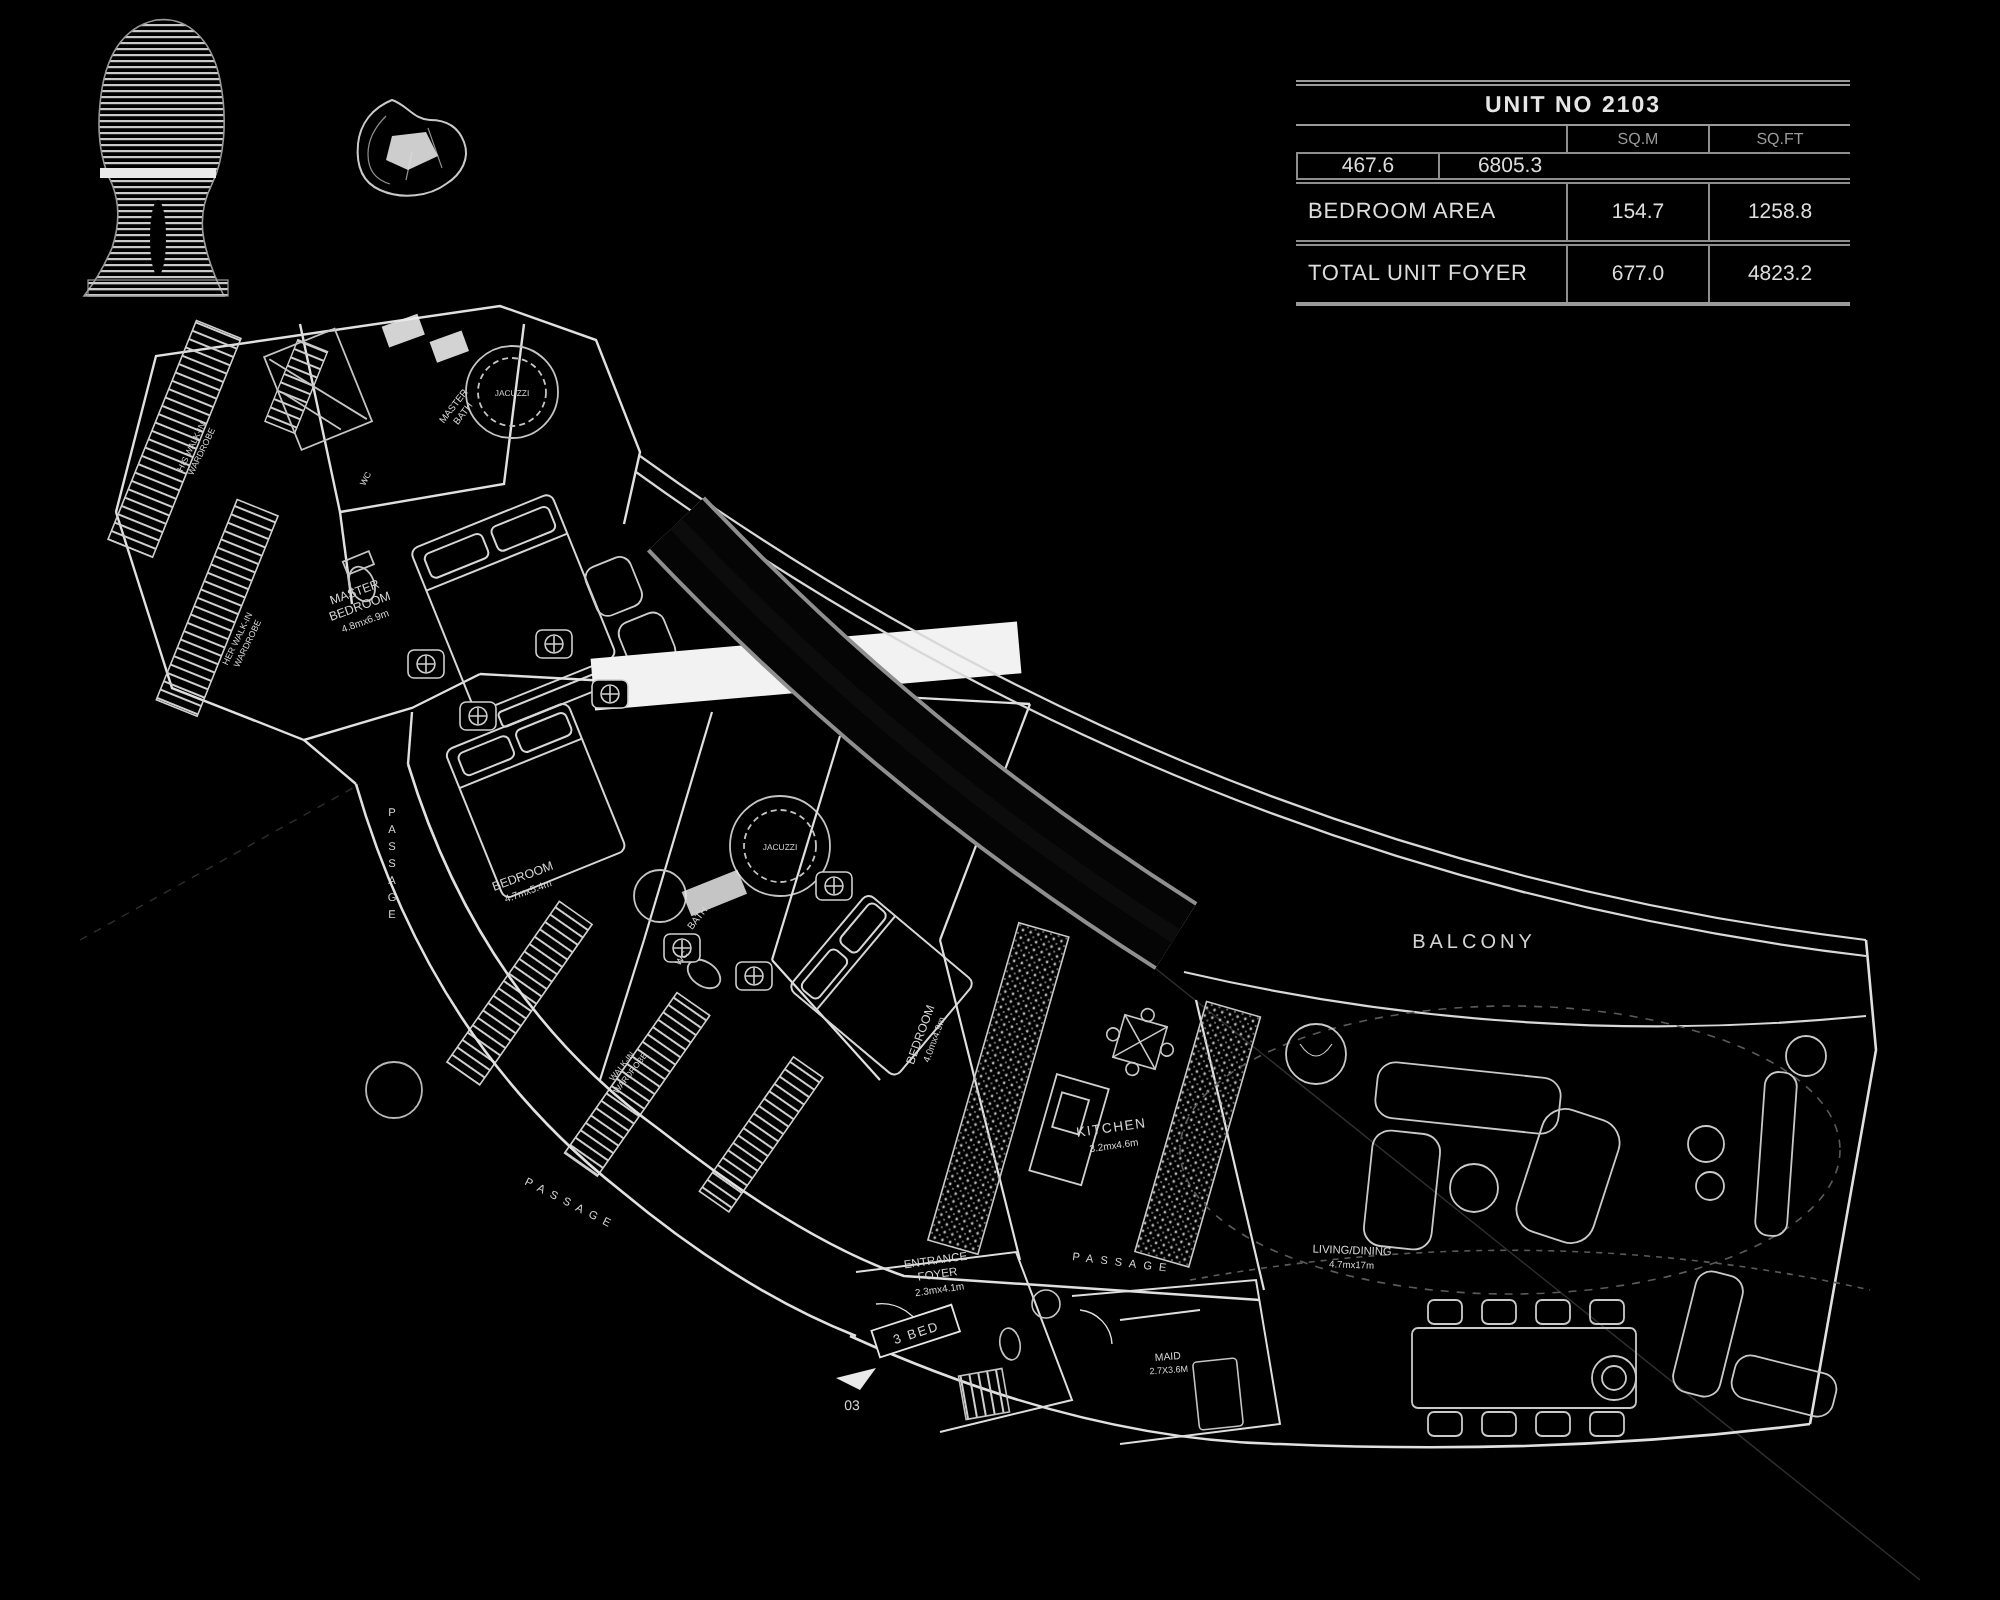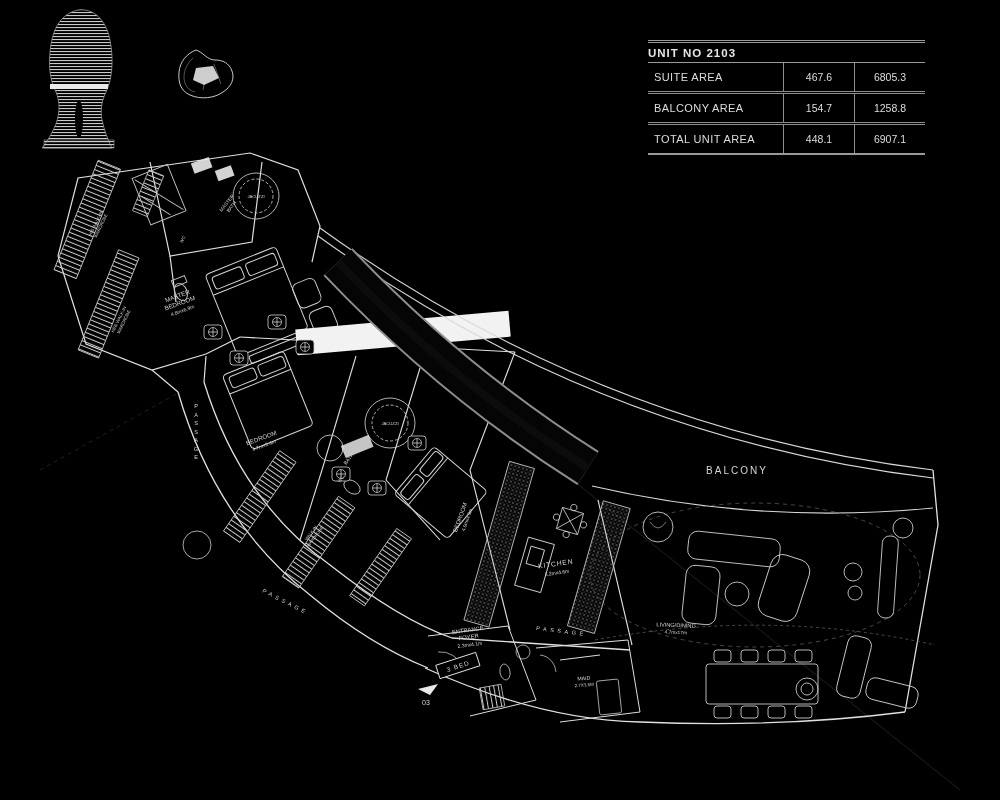--- a/index.html
+++ b/index.html
@@ -4,21 +4,21 @@
 <style>
   html,body{margin:0;padding:0;background:#000;}
   .canvas{position:relative;width:1000px;height:800px;background:#000;overflow:hidden;
           font-family:"Liberation Sans",sans-serif;}
   svg{position:absolute;left:0;top:0;}
   svg text{font-family:"Liberation Sans",sans-serif;fill:#d5d5d5;}
 
   
   .area-table{position:absolute;left:648px;top:40px;width:277px;color:#ddd;
               border-top:3px double #9a9a9a;}
-  .t-title{text-align:left;font-size:11.5px;font-weight:bold;letter-spacing:1px;
+  .t-title{text-align:center;font-size:11.5px;font-weight:bold;letter-spacing:1px;
            padding:4px 0 3px 0;border-bottom:1px solid #9a9a9a;color:#e6e6e6;}
   .t-row{display:flex;align-items:stretch;border-bottom:3px double #8e8e8e;}
   .t-row.head{border-bottom:1px solid #8e8e8e;}
   .cell-label{flex:1;padding:8px 2px 8px 6px;font-size:11px;letter-spacing:.4px;
               display:flex;align-items:center;}
   .cell-num{width:70px;border-left:1px solid #8e8e8e;display:flex;align-items:center;
             justify-content:center;font-size:10.5px;}
   .t-row.head .cell-label{padding:2px 2px 2px 6px;}
   .t-row.head .cell-num{font-size:8px;color:#9a9a9a;padding:2px 0;}
   .t-row.total{border-bottom:2px solid #9a9a9a;}
@@ -382,30 +382,34 @@
   </g>
 
   <g>
     <polygon points="418,689 438,684 430,695" fill="#e9e9e9"></polygon>
     <text x="426" y="705" text-anchor="middle" font-size="7" fill="#d5d5d5">03</text>
   </g>
 </svg>
 
 <div class="area-table">
   <div class="t-title">UNIT NO 2103</div>
+  <div class="t-row head">
+    <div class="cell-label"></div>
+    <div class="cell-num">SQ.M</div>
+    <div class="cell-num">SQ.FT</div>
+  </div>
   <div class="t-row">
-    <div class="cell-label">SUITE AREA</div>
     <div class="cell-num">467.6</div>
     <div class="cell-num">6805.3</div>
   </div>
   <div class="t-row">
-    <div class="cell-label">BALCONY AREA</div>
+    <div class="cell-label">BEDROOM AREA</div>
     <div class="cell-num">154.7</div>
     <div class="cell-num">1258.8</div>
   </div>
   <div class="t-row total">
-    <div class="cell-label">TOTAL UNIT AREA</div>
-    <div class="cell-num">448.1</div>
-    <div class="cell-num">6907.1</div>
+    <div class="cell-label">TOTAL UNIT FOYER</div>
+    <div class="cell-num">677.0</div>
+    <div class="cell-num">4823.2</div>
   </div>
 </div>
 
 </div>
 
 </body></html>

